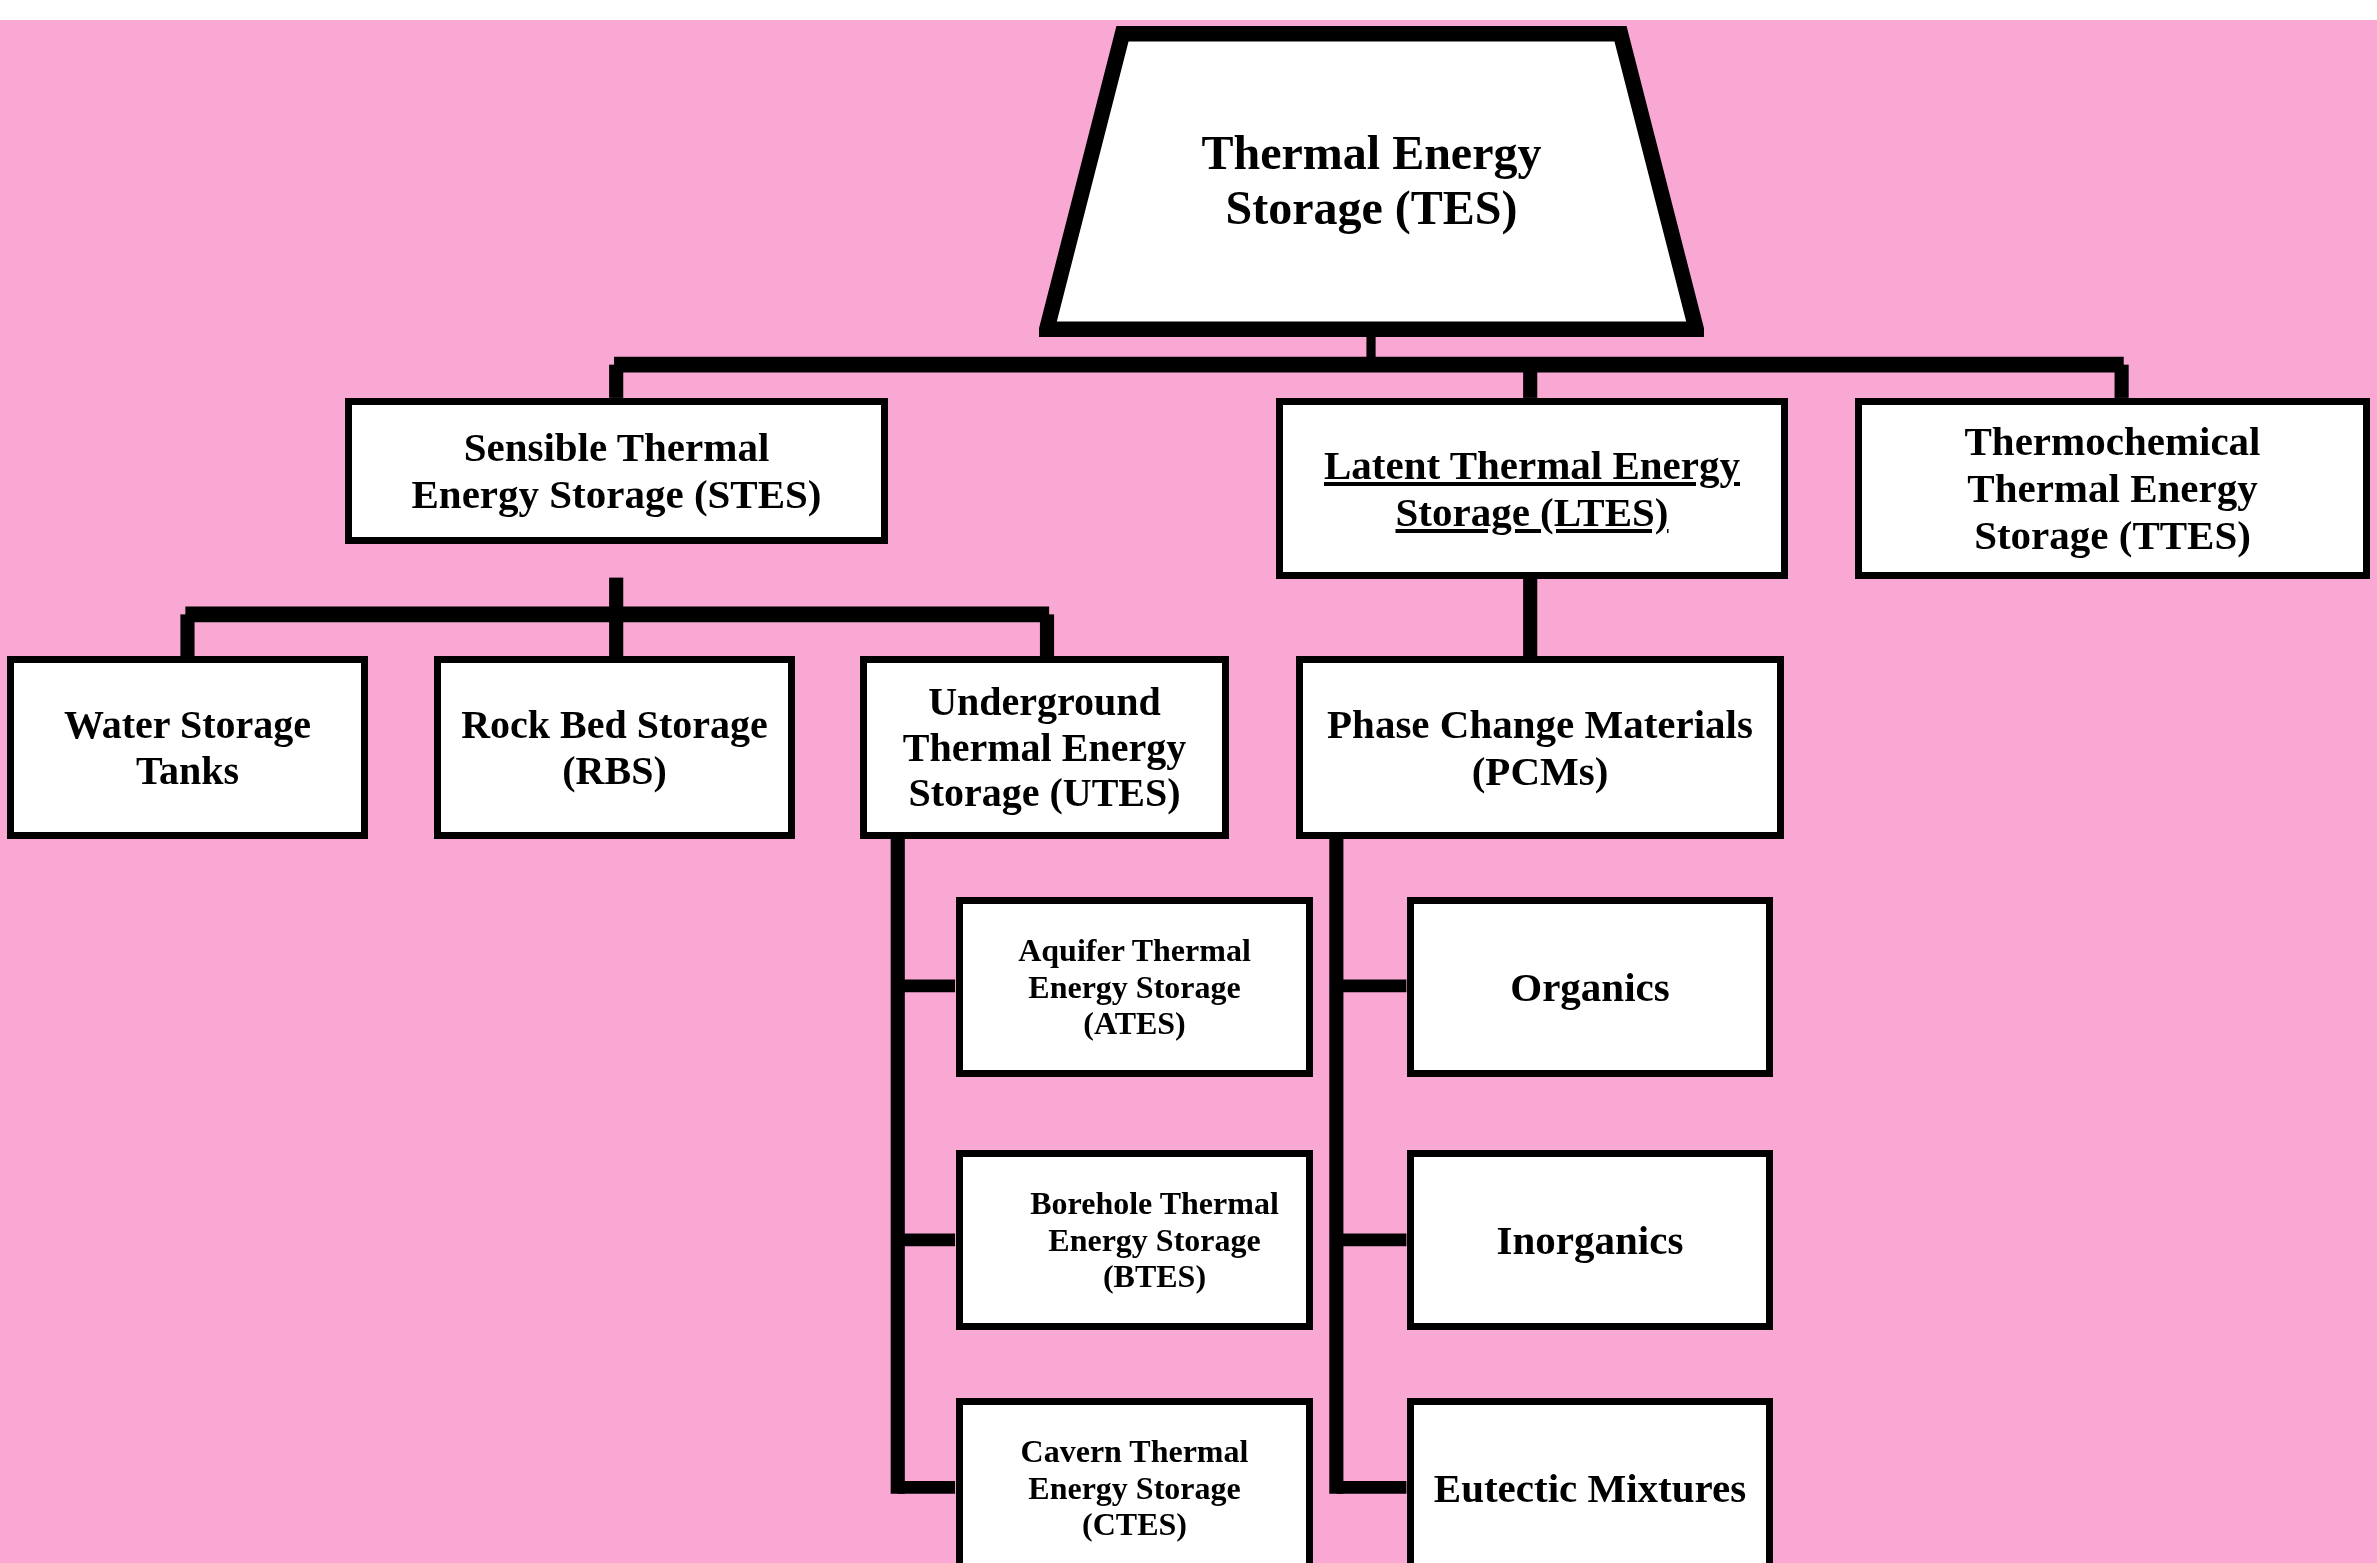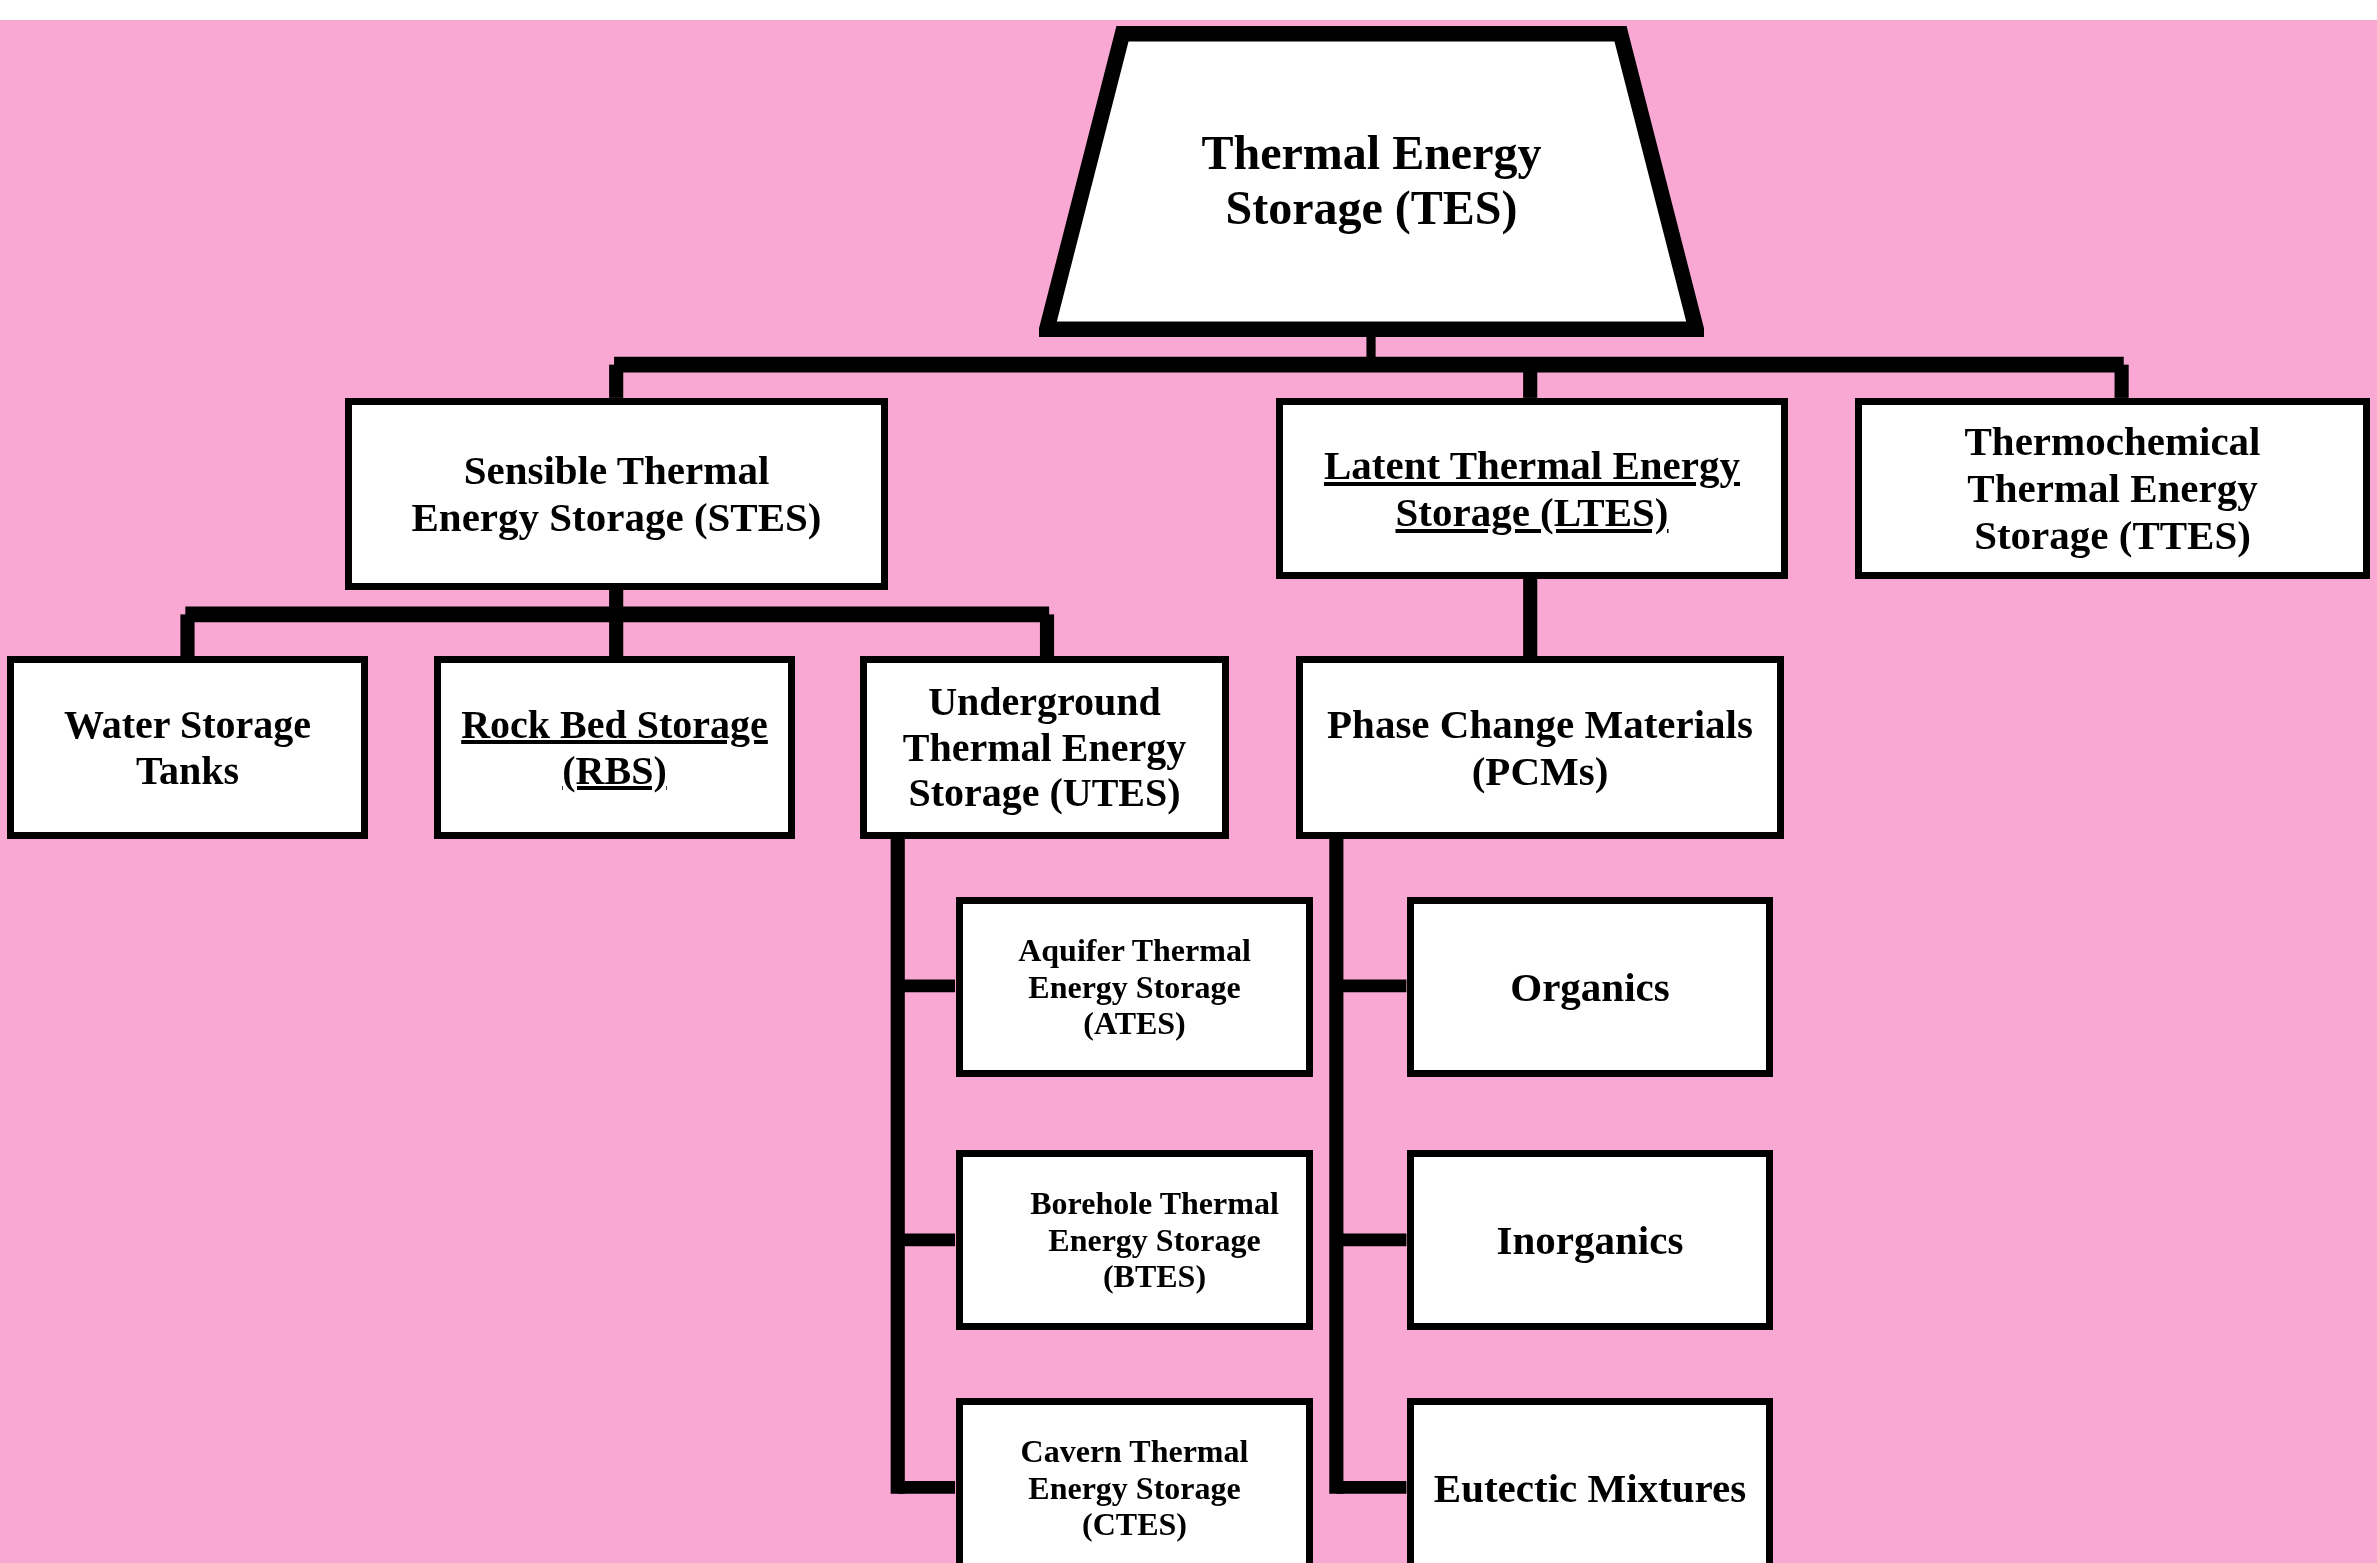--- a/index.html
+++ b/index.html
@@ -113,42 +113,42 @@
   </svg>
 
   <div class="root-node" style="left:1039px; top:5.7px; width:665px; height:311px;">
     <svg class="trap" viewBox="0 0 940 440" preserveAspectRatio="none" xmlns="http://www.w3.org/2000/svg">
       <polygon points="118,11 822,11 929,429 11,429" fill="#ffffff" stroke="#000000" stroke-width="22" stroke-linejoin="miter"></polygon>
     </svg>
     <span class="label fs-root">Thermal Energy
 Storage (TES)</span>
   </div>
 
-  <div class="node fs-l2" style="left:345px; top:378px; width:543px; height:192px;">
+  <div class="node fs-l2" style="left:345px; top:378px; width:543px; height:146px;">
     <span class="label">Sensible Thermal
 Energy Storage (STES)</span>
   </div>
 
   <div class="node fs-l2" style="left:1276px; top:378px; width:512px; height:181px;text-decoration:underline;">
     <span class="label">Latent Thermal Energy
 Storage (LTES)</span>
   </div>
 
   <div class="node fs-l2" style="left:1855px; top:378px; width:515px; height:181px;">
     <span class="label">Thermochemical
 Thermal Energy
 Storage (TTES)</span>
   </div>
 
   <div class="node fs-l3" style="left:7px; top:636px; width:361px; height:183px;">
     <span class="label">Water Storage
 Tanks</span>
   </div>
 
-  <div class="node fs-l3" style="left:434px; top:636px; width:361px; height:183px;text-decoration:underline;">
+  <div class="node fs-l3" style="left:434px; top:636px; width:361px; height:183px;">
     <span class="label">Rock Bed Storage
 (RBS)</span>
   </div>
 
   <div class="node fs-l3" style="left:860px; top:636px; width:369px; height:183px;">
     <span class="label">Underground
 Thermal Energy
 Storage (UTES)</span>
   </div>
 

